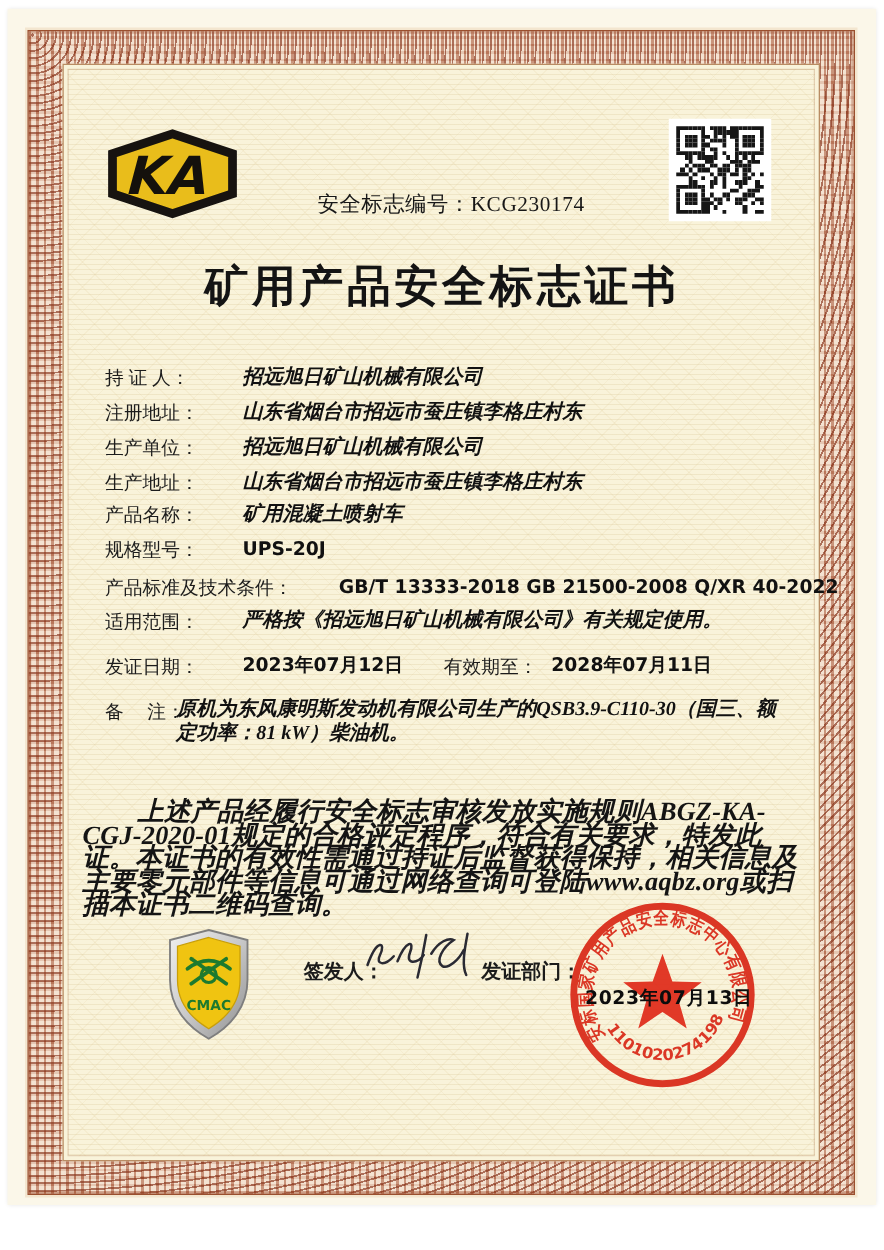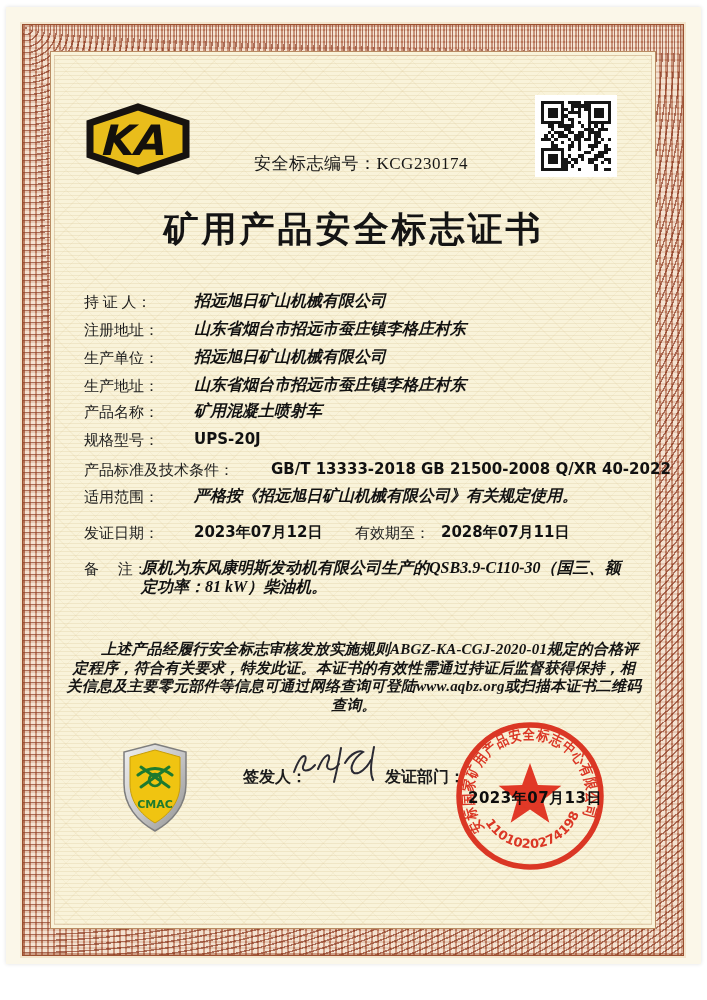--- a/index.html
+++ b/index.html
@@ -42,28 +42,28 @@
   .val{position:absolute;left:86px;top:-2px;margin-left:24px;}
   .kai{font-size:16px;font-style:italic;font-weight:600;color:#111;
        font-family:"Liberation Serif", serif;}
   .code{font-size:15px;font-weight:bold;font-family:"DejaVu Sans", sans-serif;color:#111;top:-1px;}
   .val-std{left:163px;}
   .lbl2{position:absolute;left:271px;top:0;font-size:15px;color:#1c1c1c;}
   .val2{position:absolute;left:357px;top:-1px;}
   .remark-val{position:absolute;left:57px;top:-2px;width:482px;white-space:normal;
               line-height:19px;}
   
-  .statement{left:66px;top:640px;width:576px;font-size:15px;font-weight:700;font-style:italic;
-             color:#141414;line-height:18.5px;text-indent:2.1em;letter-spacing:.2px;text-align:center;}
+  .statement{left:66px;top:640px;width:576px;font-size:21px;font-weight:700;font-style:italic;
+             color:#141414;line-height:18.5px;text-indent:2.1em;letter-spacing:.2px;}
   
   .signer-lbl,.dept-lbl{font-size:16px;font-weight:600;color:#1b1b1b;white-space:nowrap;}
   .signer-lbl{left:243px;top:767px;}
   .dept-lbl{left:385px;top:767px;}
   .sig{left:288px;top:742px;}
-  .cmac{left:120px;top:742px;}
+  .cmac{left:132px;top:742px;}
   .seal{left:452px;top:718px;}
   .seal-date{left:468px;top:789px;font-size:15px;font-weight:bold;color:#0d0d0d;
              font-family:"DejaVu Sans", sans-serif;letter-spacing:.5px;z-index:5;}
   .ka-logo{left:86px;top:102px;}
 </style>
 </head>
 <body>
 
 <div class="canvas">
   <div class="paper"></div>

